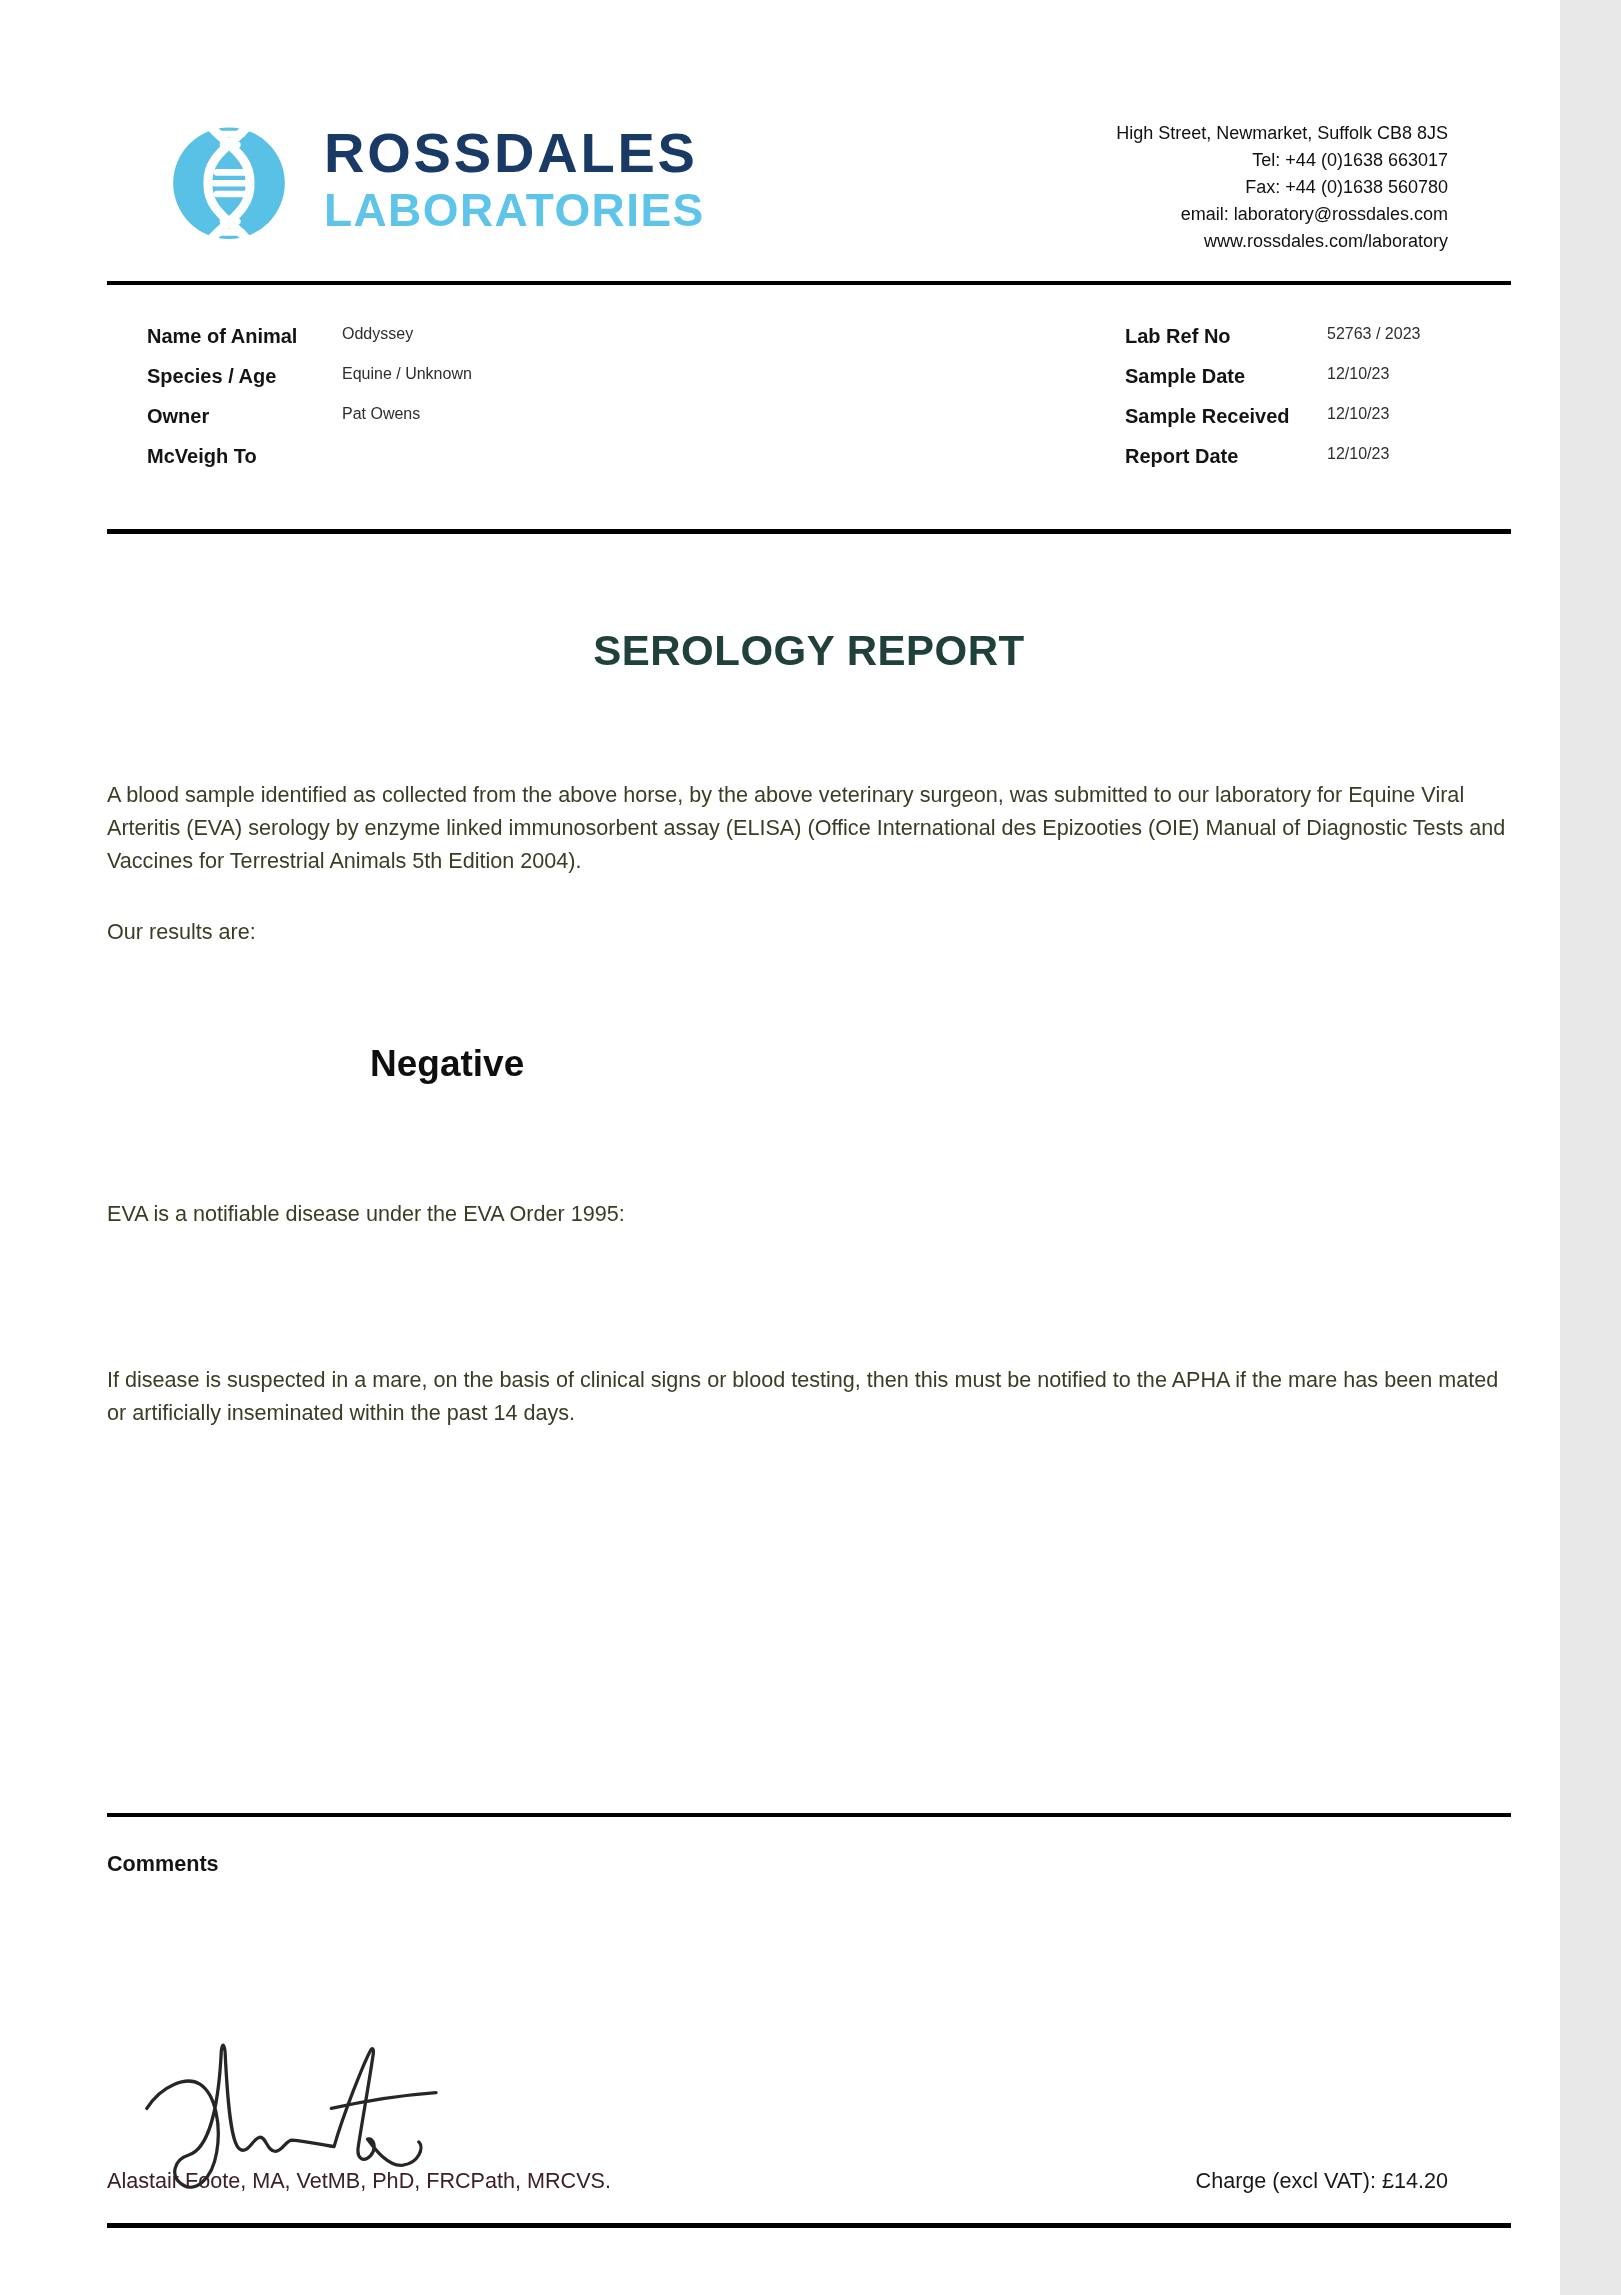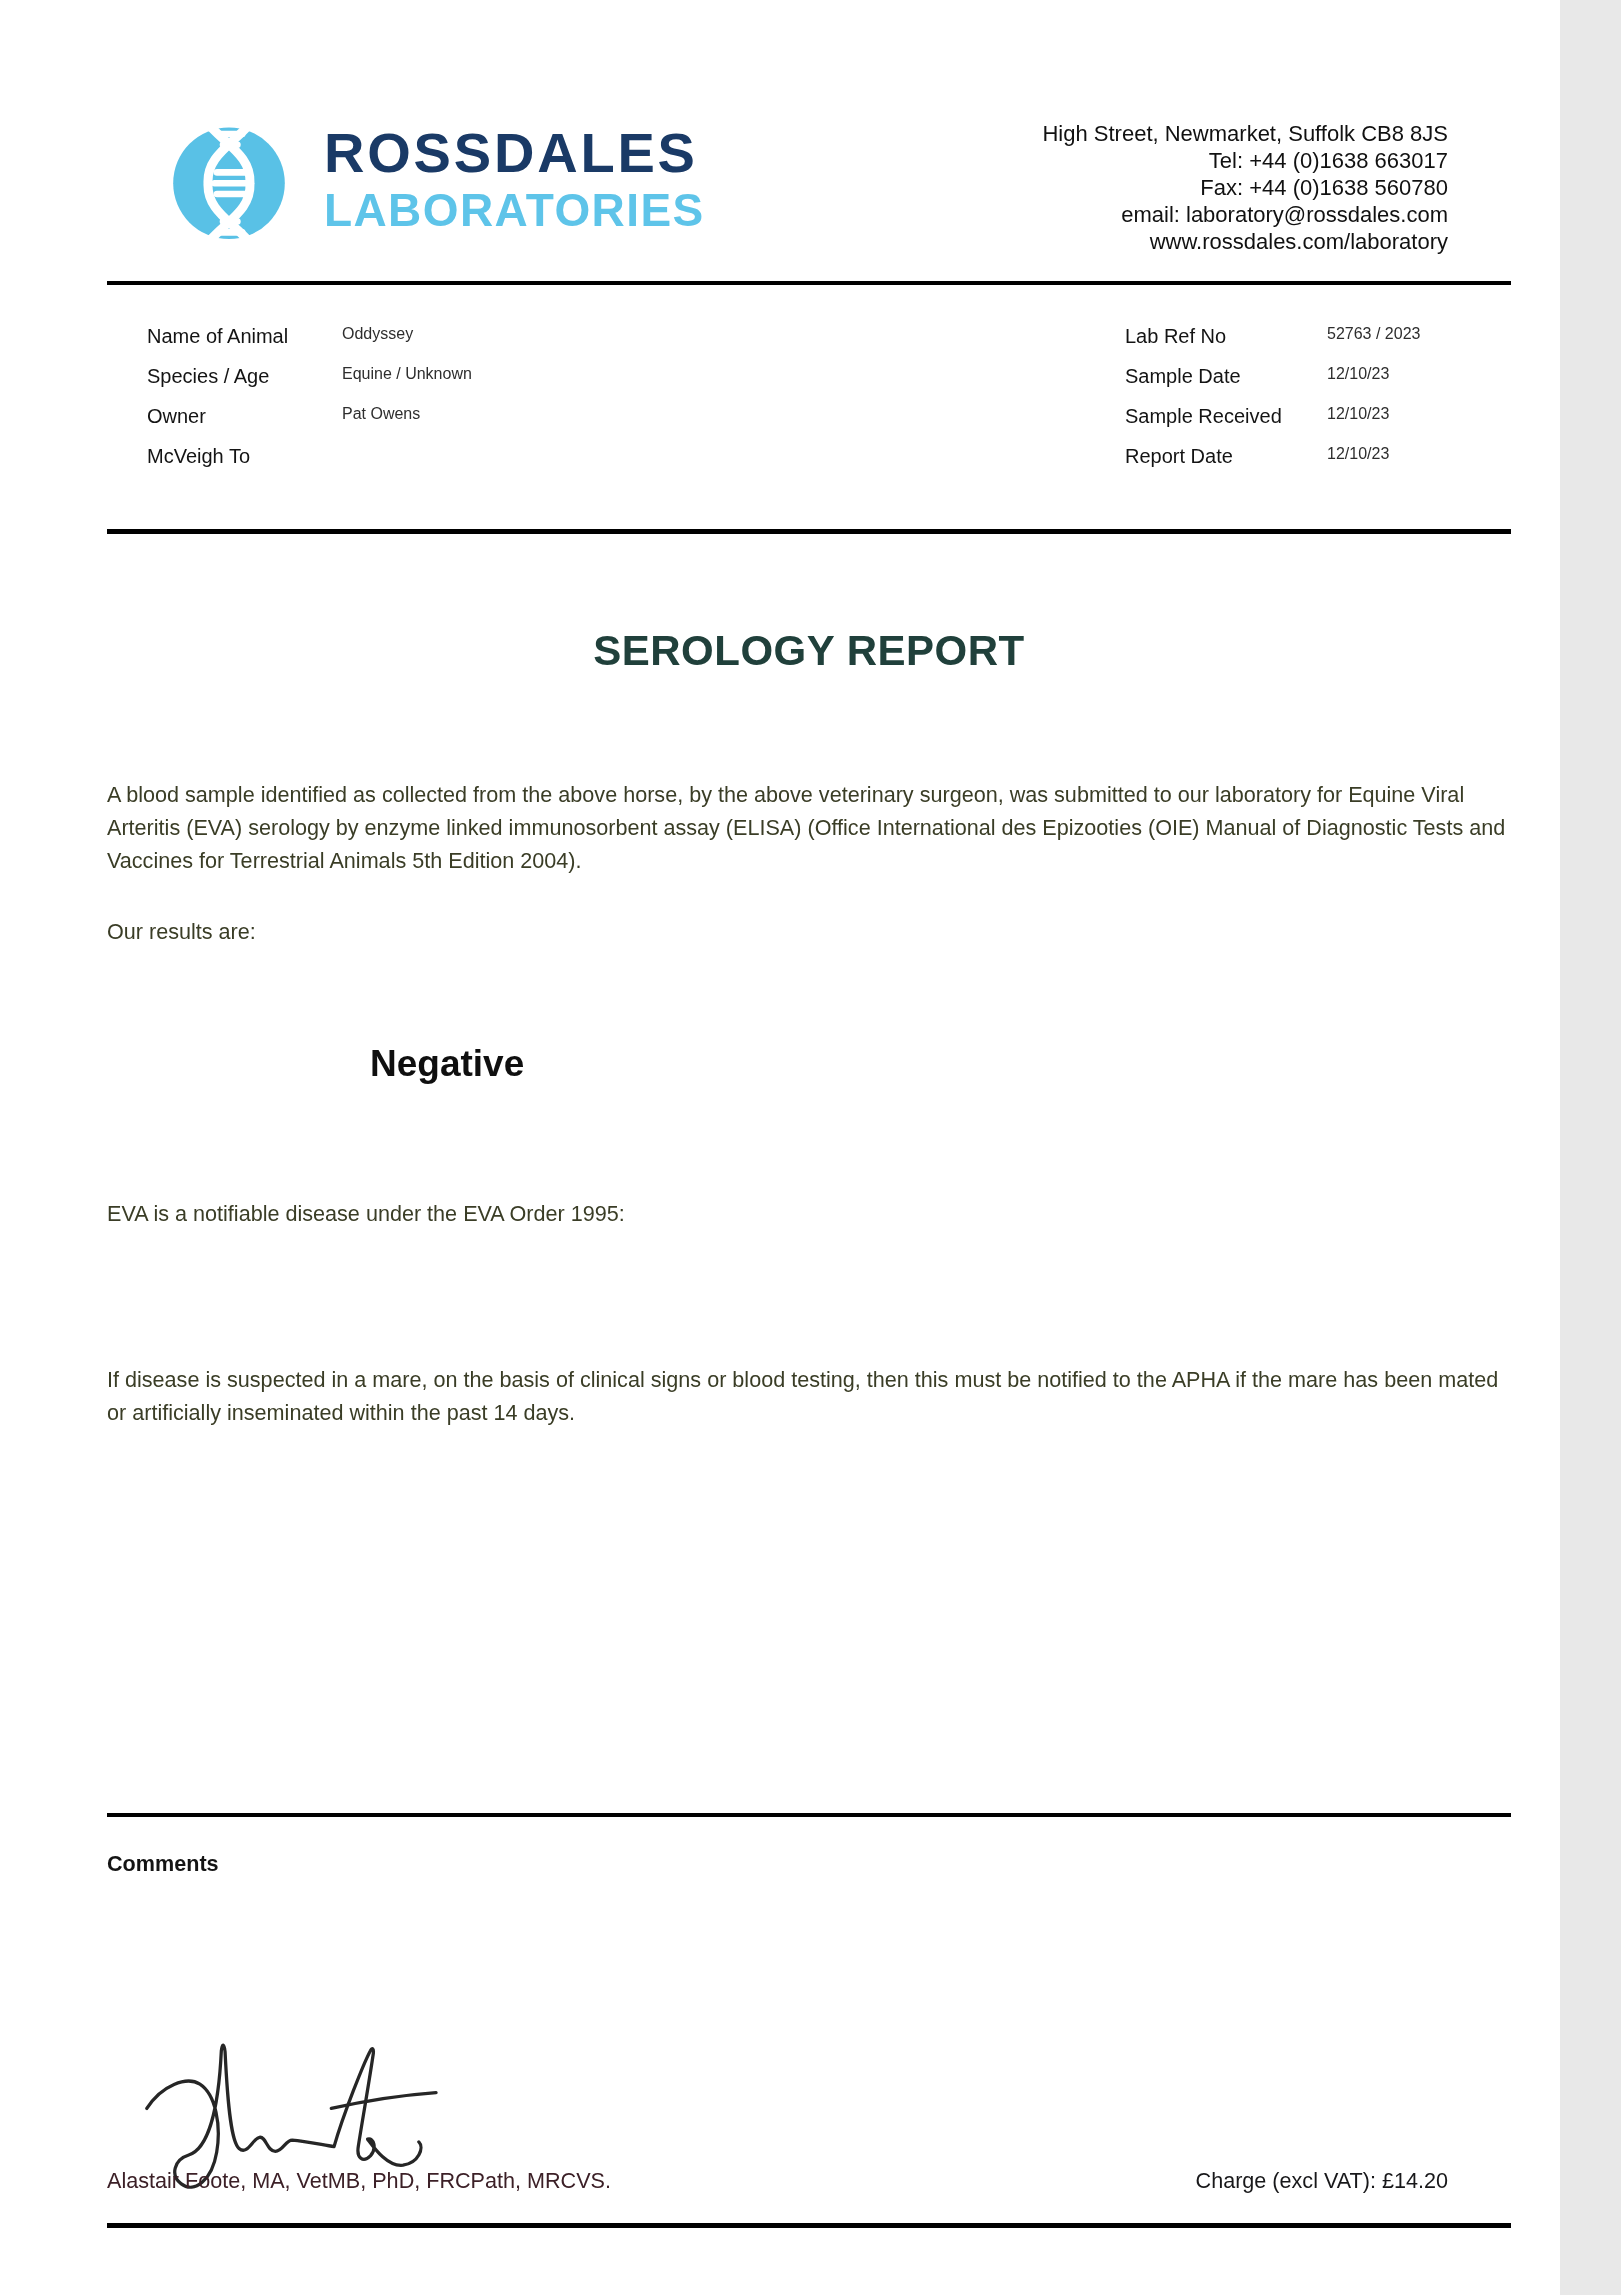--- a/index.html
+++ b/index.html
@@ -19,32 +19,32 @@
     font-size:56px;font-weight:bold;letter-spacing:2.8px;
     color:#1a3a66;
   }
   #brand-line2{
     position:absolute;left:324px;top:183px;
     font-size:46px;font-weight:bold;letter-spacing:1.4px;
     color:#5ec4e9;
   }
   #contact{
     position:absolute;right:112px;top:120px;
-    text-align:right;font-size:22px;line-height:27px;color:#111111;
+    text-align:right;font-size:18px;line-height:27px;color:#111111;
   }
   .rule{
     position:absolute;left:107px;width:1404px;background:#000000;
   }
   #rule-header{top:281px;height:4.1px;}
   #rule-info{top:529px;height:4.6px;}
   #rule-comments{top:1813px;height:3.7px;}
   #rule-bottom{top:2223px;height:5px;}
 
   
-  .lbl{position:absolute;font-size:20px;font-weight:normal;color:#141414;white-space:nowrap;}
+  .lbl{position:absolute;font-size:20px;font-weight:bold;color:#141414;white-space:nowrap;}
   .val{position:absolute;font-size:16px;color:#2e2e2e;white-space:nowrap;}
   .l-lbl{left:147px;}
   .l-val{left:342px;}
   .r-lbl{left:1125px;}
   .r-val{left:1327px;}
   .row1{top:325px;} .row2{top:365px;} .row3{top:405px;} .row4{top:445px;}
   #report-to-value{top:450px;}
 
   
   #report-title{

